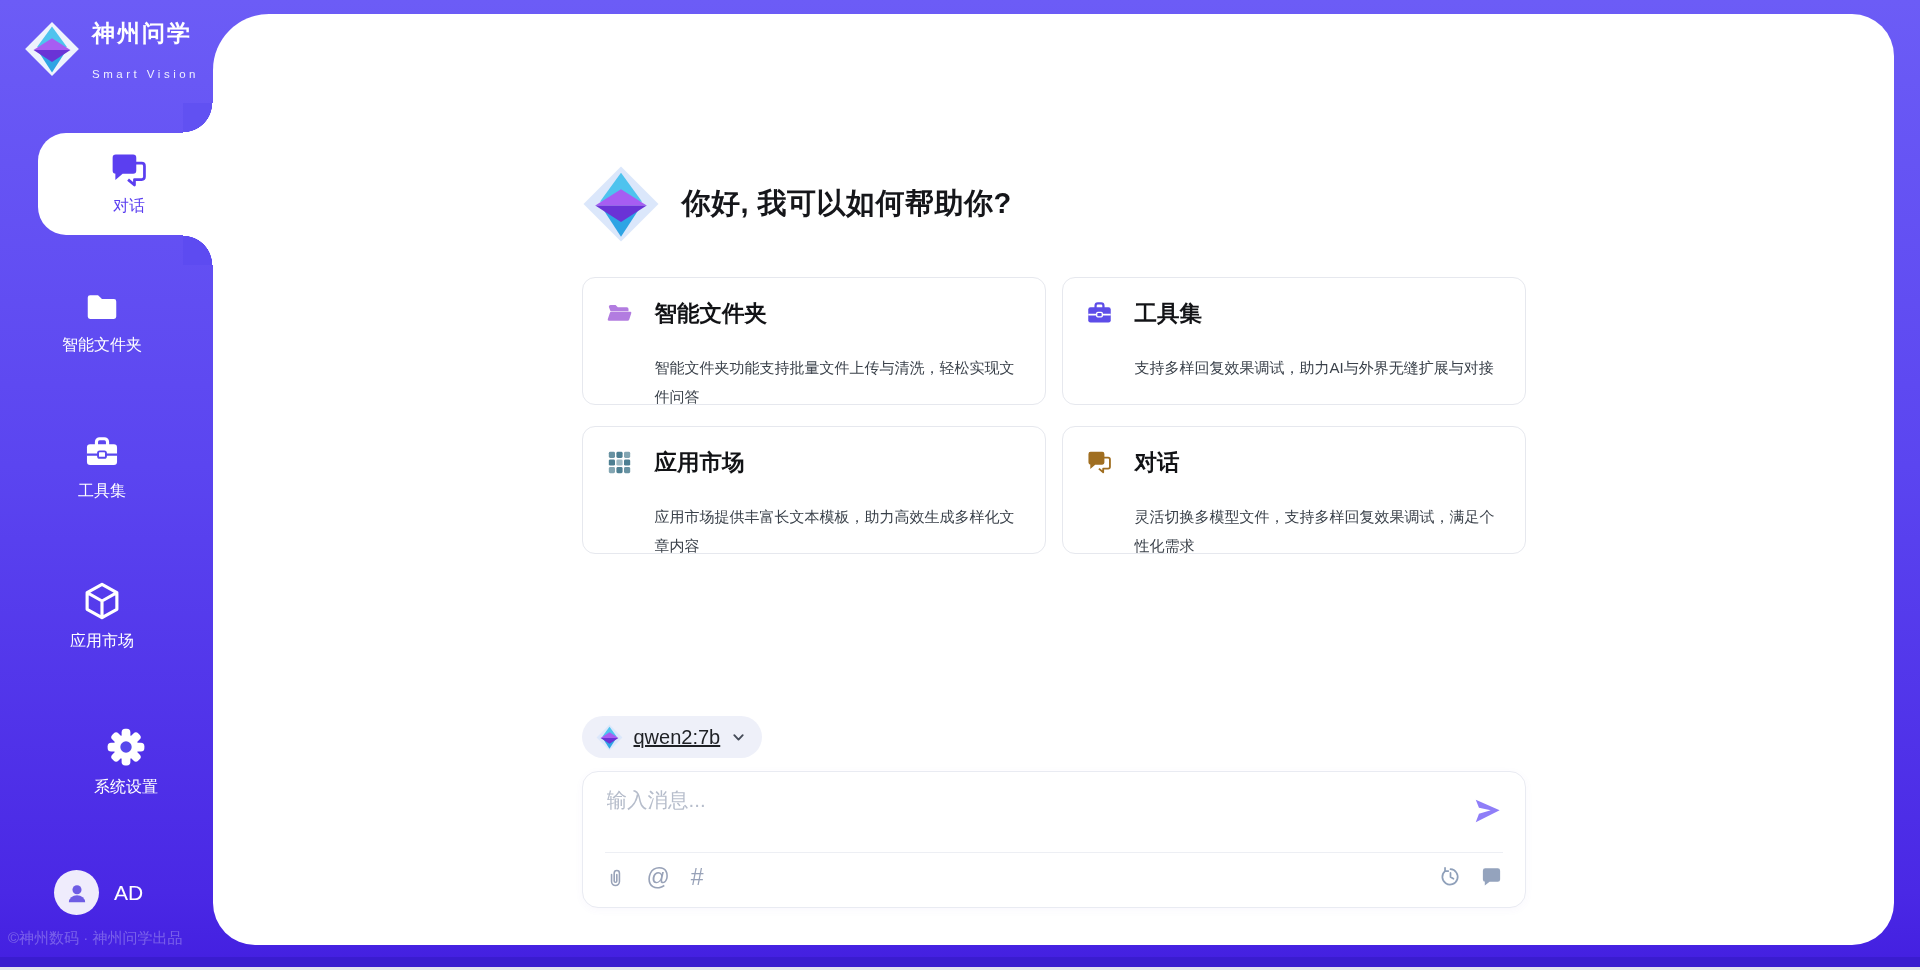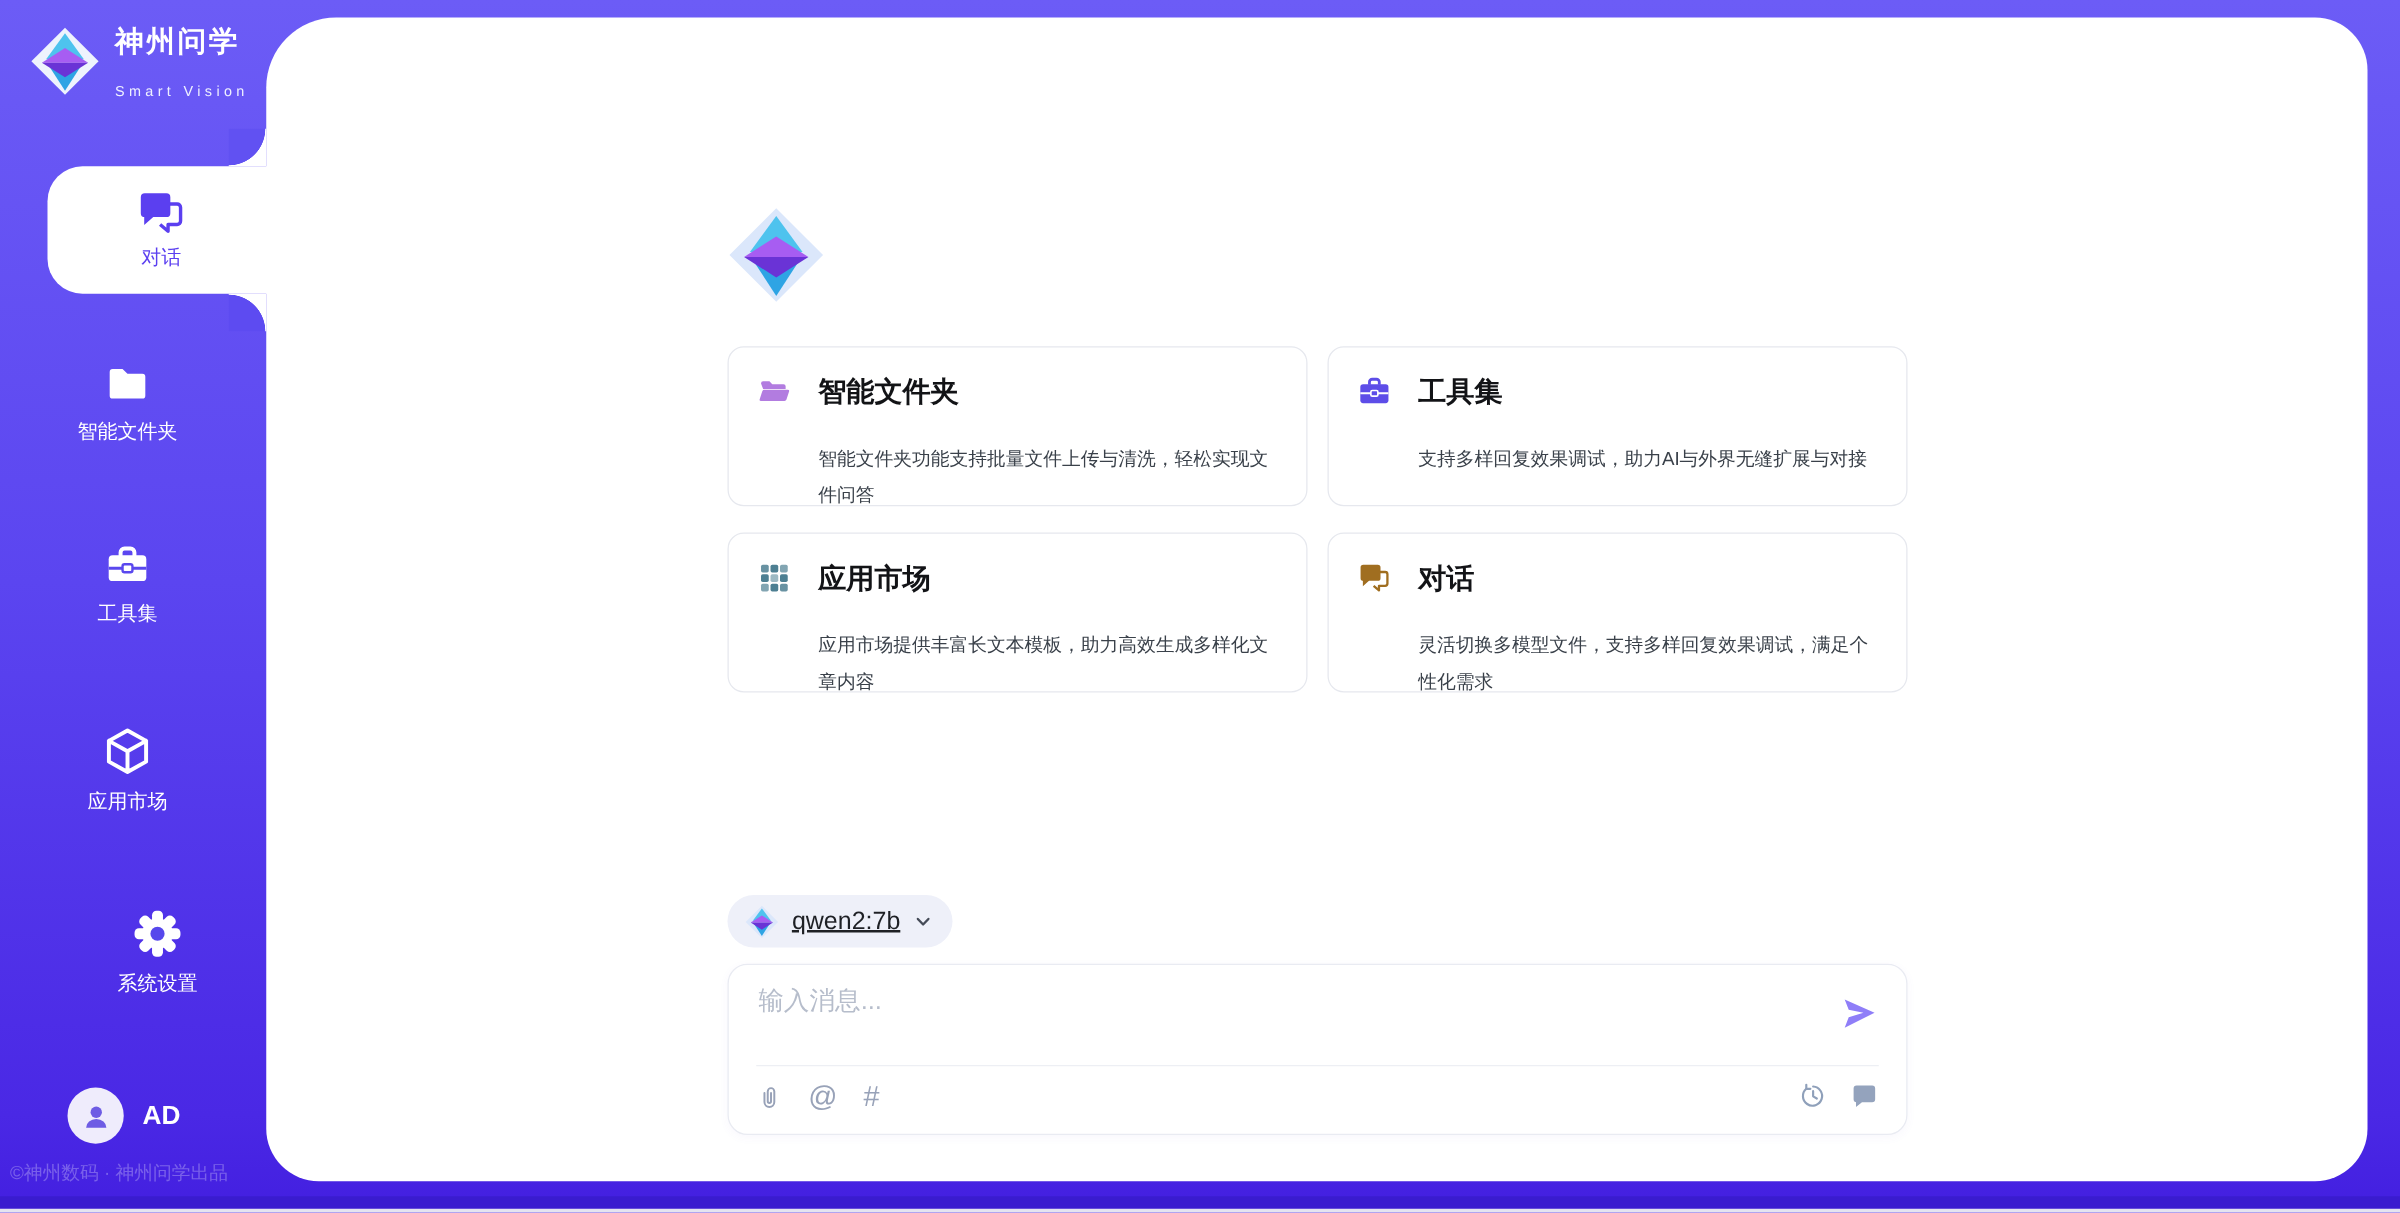--- a/index.html
+++ b/index.html
@@ -29,21 +29,21 @@
   .fillet-bottom { left:183px; top:235px;
     background:radial-gradient(circle 30px at 0 30px, #5d4bf1 29px, #fff 29.5px); }
 
   .nav-item { position:absolute; left:0; width:204px; display:flex; flex-direction:column;
     align-items:center; gap:9px; cursor:pointer; }
   .nav-item .label { color:#fff; font-size:16px; }
 
   .user-row { position:absolute; left:54px; top:870px; display:flex; align-items:center; gap:15px; cursor:pointer; }
   .avatar { width:45px; height:45px; border-radius:50%; background:#efecfc;
     display:flex; align-items:center; justify-content:center; }
-  .user-name { color:#fff; font-size:21px;font-weight:bold; }
+  .user-name { color:#fff; font-size:21px; }
   .copyright { position:absolute; left:8px; top:929px; width:205px;
     color:rgba(255,255,255,0.28); font-size:15px; white-space:nowrap; }
 
   
   .panel { position:absolute; left:213px; top:14px; width:1681px; height:931px;
     background:#fff; border-radius:56px 42px 42px 42px; z-index:1; }
   .center-col { position:absolute; left:50%; transform:translateX(-50%);
     width:944px; height:100%; top:0; }
 
   .greeting { position:absolute; top:151px; left:0; display:flex; align-items:center; gap:22px; }
@@ -165,20 +165,21 @@
   <div class="center-col">
 
     <div class="greeting">
       <svg viewBox="0 0 100 100">
         <polygon points="50,2 98,50 50,98 2,50" fill="#dbe7fb"></polygon>
         <polygon points="50,10 77,47 23,47" fill="#4ec3ee"></polygon>
         <polygon points="50,92 26,55 74,55" fill="#2ea4e4"></polygon>
         <polygon points="17,52 83,52 50,31" fill="#a75df2"></polygon>
         <polygon points="17,52 83,52 50,73" fill="#6a33d6"></polygon>
       </svg>
+      <h1>你好, 我可以如何帮助你?</h1>
     </div>
 
     <div class="cards">
 
       <div class="card">
         <div class="card-title-row">
           <svg viewBox="0 0 48 48">
             <path fill="#b27ce0" d="M5 12 a3 3 0 0 1 3 -3 h9 l4 4 h16 a3 3 0 0 1 3 3 v4 H8 Z"></path>
             <path fill="#b27ce0" d="M10 21 h33 a2 2 0 0 1 1.9 2.6 l-3.7 11.4 A3 3 0 0 1 38.3 37 H5 a2 2 0 0 1 -1.9 -2.6 l3.7 -11.4 A3 3 0 0 1 10 21 Z"></path>
           </svg>

